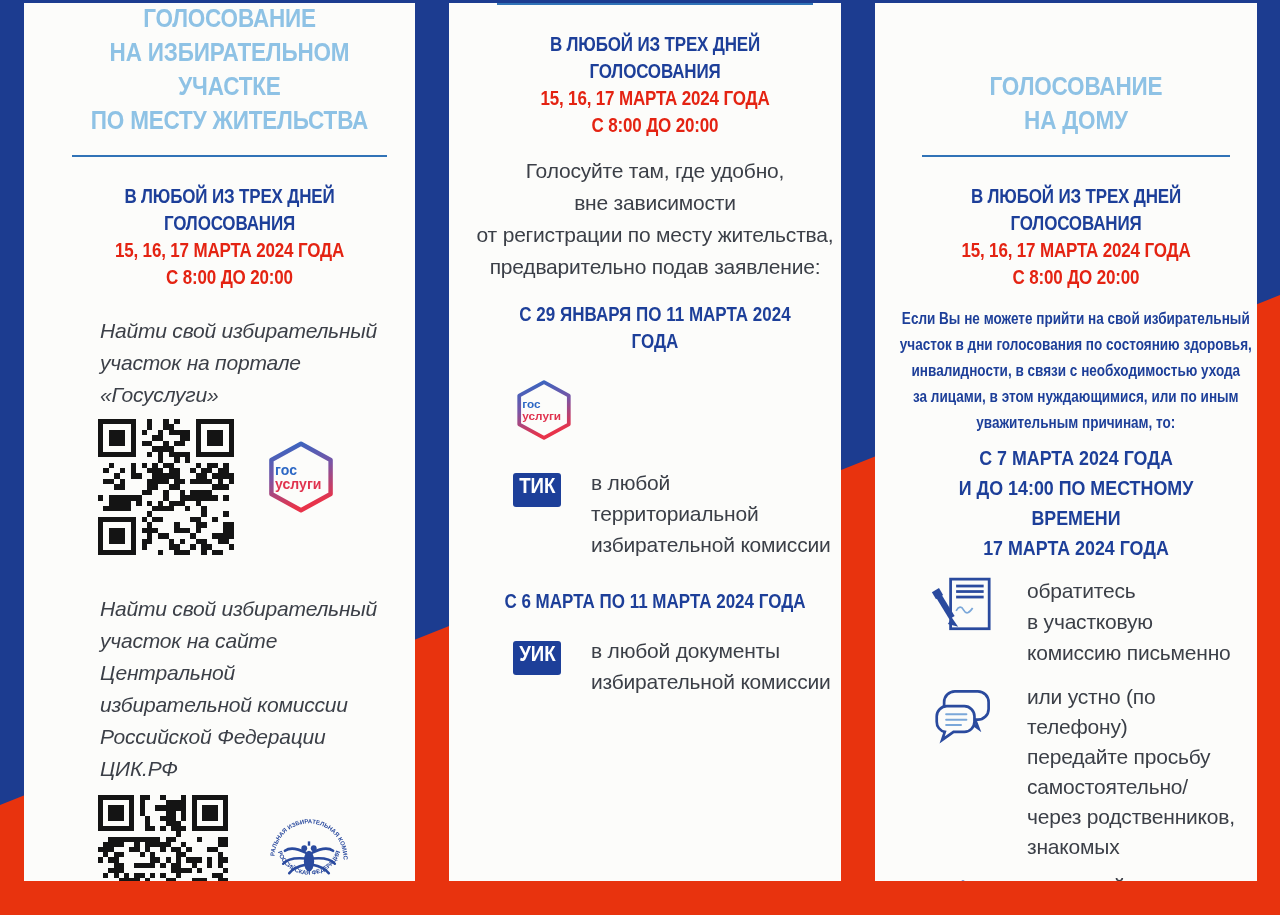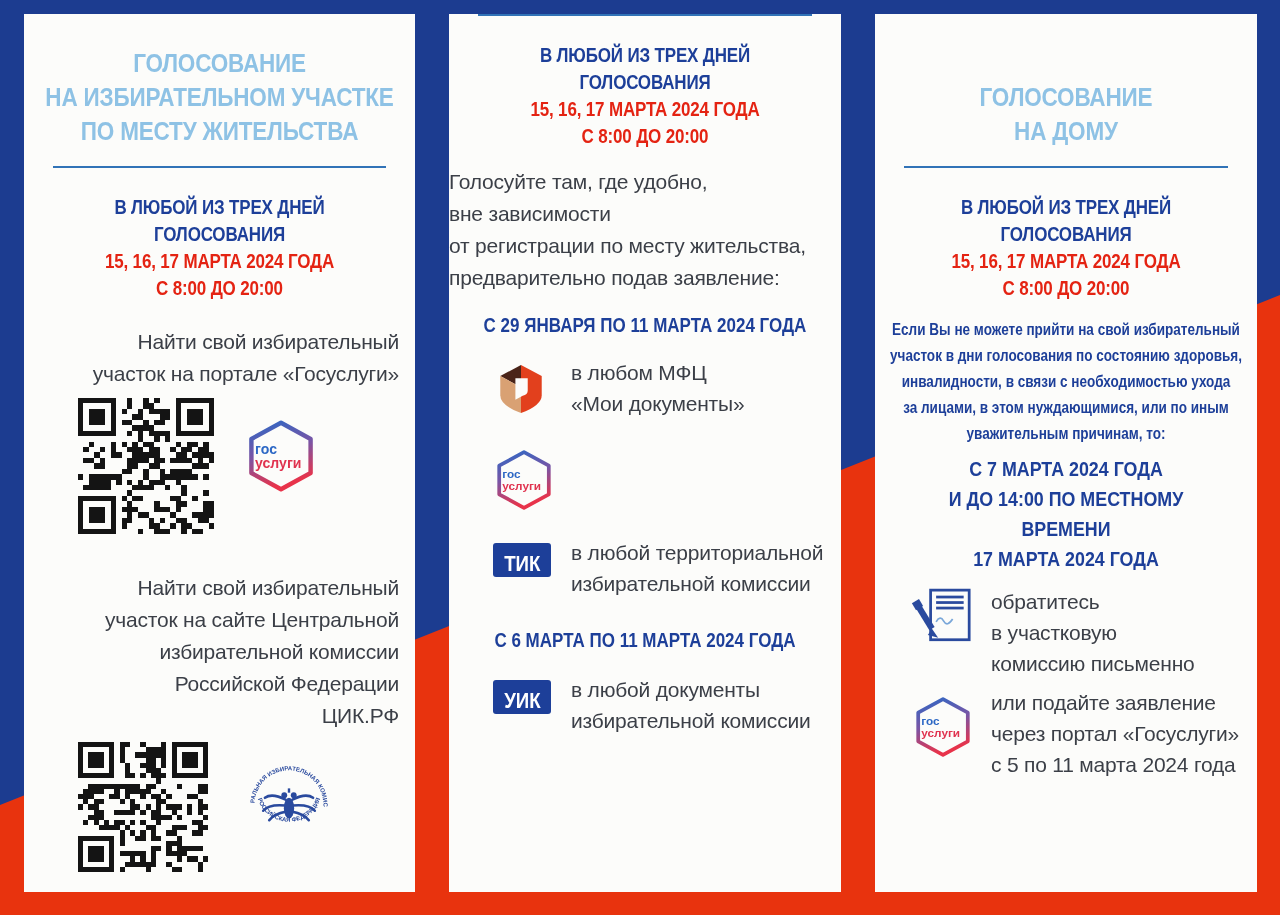--- a/index.html
+++ b/index.html
@@ -1,20 +1,20 @@
 <!DOCTYPE html>
 <html><head>
 <meta charset="utf-8">
 <style>
   * { margin:0; padding:0; box-sizing:border-box; }
   body { font-family:"Liberation Sans","DejaVu Sans",sans-serif; }
   .page { position:relative; width:1280px; height:915px; background:#1c3c90; overflow:hidden; }
   .red-wedge { position:absolute; inset:0; background:#e8330e;
     clip-path:polygon(0 805px, 100% 295px, 100% 100%, 0 100%); }
-  .panel { position:absolute; top:14px; height:878px; background:#fcfcfa; overflow:hidden; }
+  .panel { position:absolute; top:3px; height:878px; background:#fcfcfa; overflow:hidden;padding-left:20px; }
   .panel-1 { left:24px;  width:391px; }
   .panel-2 { left:449px; width:392px; }
   .panel-3 { left:875px; width:382px; }
 
   .ml { white-space:pre-line; }
   .cx90 { transform:scaleX(0.90); transform-origin:50% 0; }
   .cx85 { transform:scaleX(0.85); transform-origin:50% 0; }
   .cx82 { transform:scaleX(0.82); transform-origin:50% 0; }
 
   .title-zone { height:152px; display:flex; align-items:flex-end; justify-content:center; padding-bottom:18px; }
@@ -22,49 +22,49 @@
     color:#8ec2e5; letter-spacing:-0.2px; }
   .divider { height:2px; background:#3173b7; width:85%; margin:0 auto; }
 
   .sched { margin-top:26px; text-align:center; font-weight:bold; font-size:20px; line-height:27px; letter-spacing:-0.2px; }
   .sched-days { color:#1d3f99; }
   .sched-red  { color:#e42312; }
 
   .body-text { font-size:21px; line-height:32px; color:#3b3f47; letter-spacing:-0.2px; }
 
   
-  .p1-para { margin:24px 16px 0 56px; text-align:right; }
+  .p1-para { margin:24px 16px 0 56px; text-align:left;font-style:italic; }
   .p1-para2 { margin-top:38px; }
   .qr-row { display:flex; padding-left:54px; margin-top:8px; }
   .qr { width:136px; height:136px; }
   .qr.small { width:130px; height:130px; }
   .gos-logo-p1 { width:74px; height:84px; margin-left:30px; margin-top:16px; }
   .cik-emblem { width:86px; height:86px; margin-left:38px; margin-top:18px; }
   .qr-row2 { margin-top:10px; }
 
   
-  .p2-intro { margin-top:16px; text-align:left; }
+  .p2-intro { margin-top:16px; text-align:center; }
   .period { margin-top:18px; text-align:center; font-size:20px; font-weight:bold; color:#1d3f99; line-height:27px; }
   .row { display:flex; align-items:flex-start; padding-left:44px; margin-top:18px; }
   .row .icon-box { width:62px; flex:0 0 62px; }
   .row .row-text { margin-left:16px; font-size:21px; line-height:31px; color:#3b3f47; letter-spacing:-0.2px; }
-  .badge { width:58px; height:34px; margin-top:6px; background:#1d3f99; color:#ffffff; border-radius:3px;
-    display:flex; align-items:flex-end; justify-content:center; font-size:22px; font-weight:bold; }
+  .badge { width:48px; height:34px; margin-top:6px; background:#1d3f99; color:#ffffff; border-radius:3px;
+    display:flex; align-items:flex-start; justify-content:center; font-size:22px; font-weight:bold; }
   .badge span { transform:scaleX(0.85); }
   .mfc-logo { width:56px; height:64px; }
   .gos-logo-row { width:62px; height:66px; }
   .p2-period2 { margin-top:28px; }
 
   
   .p3-intro { margin-top:14px; text-align:center; font-size:16.5px; font-weight:bold; line-height:26px;
     color:#1d3f99; width:122%; margin-left:-11%; }
   .p3-period { margin-top:8px; text-align:center; font-size:21px; font-weight:bold; color:#1d3f99; line-height:30px; }
   .row3 { display:flex; align-items:flex-start; padding-left:26px; margin-top:12px; }
   .row3 .icon-box { width:84px; flex:0 0 84px; display:flex; justify-content:center; }
-  .row3 .row-text { margin-left:6px; font-size:21px; line-height:31px; color:#3b3f47; letter-spacing:-0.2px; }
+  .row3 .row-text { margin-left:22px; font-size:21px; line-height:31px; color:#3b3f47; letter-spacing:-0.2px; }
   .doc-icon { width:70px; height:62px; }
   .bubble-icon { width:68px; height:62px; margin-top:4px; }
   .gos-logo-p3 { width:62px; height:68px; margin-top:6px; }
   .row3.oral { margin-top:14px; }
   .row3.oral .row-text { line-height:30px; }
   .row3.portal3 { margin-top:8px; }
 </style>
 </head>
 <body>
 
@@ -572,32 +572,20 @@
       <div class="sched-days">В ЛЮБОЙ ИЗ ТРЕХ ДНЕЙ ГОЛОСОВАНИЯ</div>
       <div class="sched-red">15, 16, 17 МАРТА 2024 ГОДА</div>
       <div class="sched-red">С 8:00 ДО 20:00</div>
     </div>
     <div class="body-text ml p2-intro">Голосуйте там, где удобно,
 вне зависимости
 от регистрации по месту жительства,
 предварительно подав заявление:</div>
     <div class="period cx85">С 29 ЯНВАРЯ ПО 11 МАРТА 2024 ГОДА</div>
 
-    <div class="row">
-      <div class="icon-box">
-        <svg class="mfc-logo" viewBox="0 0 100 110">
-          <path d="M13 32 L50 12 L50 52 Z" fill="#4a2418"></path>
-          <path d="M50 12 L87 32 L87 66 Q87 84 50 98 Z" fill="#e2401d"></path>
-          <path d="M13 32 L13 66 Q13 84 50 98 L50 52 Z" fill="#d9a173"></path>
-          <path d="M40 36 h22 v22 q0 7 -9 9 l-13 7 Z" fill="#fcfcfa"></path>
-        </svg>
-      </div>
-      <div class="row-text ml">в любом МФЦ
-«Мои документы»</div>
-    </div>
 
     <div class="row" style="margin-top:22px">
       <div class="icon-box">
         <svg class="gos-logo-row" viewBox="0 0 100 100">
           <path d="M50 5 L90 27 V73 L50 95 L10 73 V27 Z" fill="none" stroke="url(#gg)" stroke-width="6" stroke-linejoin="round"></path>
           <text x="15" y="47" font-size="19" font-weight="bold" fill="#2d68c5">гос</text>
           <text x="15" y="66" font-size="19" font-weight="bold" fill="#e0334f">услуги</text>
         </svg>
       </div>
     </div>
@@ -660,20 +648,38 @@
             <path d="M34 62 l9 13 l-15 -4 Z" fill="#2a4a9e"></path>
             <line x1="10" y1="22" x2="16" y2="32" stroke="#2a4a9e" stroke-width="12"></line>
           </g>
         </svg>
       </div>
       <div class="row-text ml">обратитесь
 в участковую
 комиссию письменно</div>
     </div>
 
+    <div class="row3 oral">
+      <div class="icon-box">
+        <svg class="bubble-icon" viewBox="0 0 100 92">
+          <path d="M38 8 h34 a16 16 0 0 1 16 16 v10 a16 16 0 0 1 -16 16 h-4 l5 13 -18 -13 h-17 a16 16 0 0 1 -16 -16 v-10 a16 16 0 0 1 16 -16 z" fill="none" stroke="#2a4a9e" stroke-width="4"></path>
+          <path d="M26 30 h26 a15 15 0 0 1 15 15 v8 a15 15 0 0 1 -15 15 h-16 l-17 12 4 -12 a15 15 0 0 1 -12 -15 v-8 a15 15 0 0 1 15 -15 z" fill="#fcfcfa" stroke="#2a4a9e" stroke-width="4"></path>
+          <g stroke="#7aa7d9" stroke-width="3" stroke-linecap="round">
+            <line x1="25" y1="42" x2="55" y2="42"></line>
+            <line x1="25" y1="50" x2="55" y2="50"></line>
+            <line x1="25" y1="58" x2="47" y2="58"></line>
+          </g>
+        </svg>
+      </div>
+      <div class="row-text ml">или устно (по телефону)
+передайте просьбу
+самостоятельно/
+через родственников,
+знакомых</div>
+    </div>
 
     <div class="row3 portal3">
       <div class="icon-box">
         <svg class="gos-logo-p3" viewBox="0 0 100 100">
           <path d="M50 5 L90 27 V73 L50 95 L10 73 V27 Z" fill="none" stroke="url(#gg)" stroke-width="6" stroke-linejoin="round"></path>
           <text x="15" y="47" font-size="19" font-weight="bold" fill="#2d68c5">гос</text>
           <text x="15" y="66" font-size="19" font-weight="bold" fill="#e0334f">услуги</text>
         </svg>
       </div>
       <div class="row-text ml">или подайте заявление

